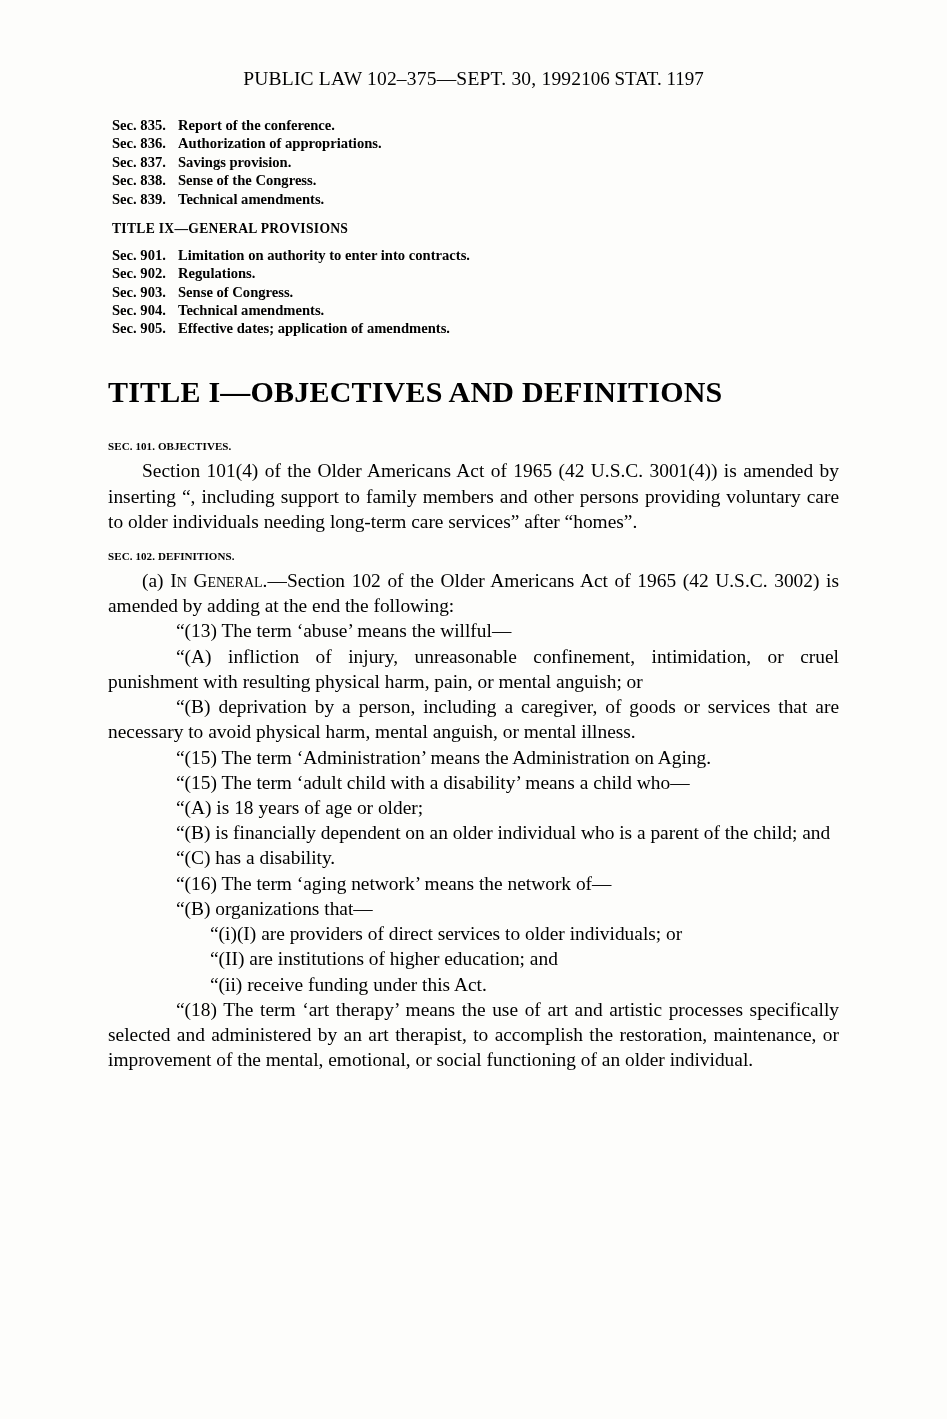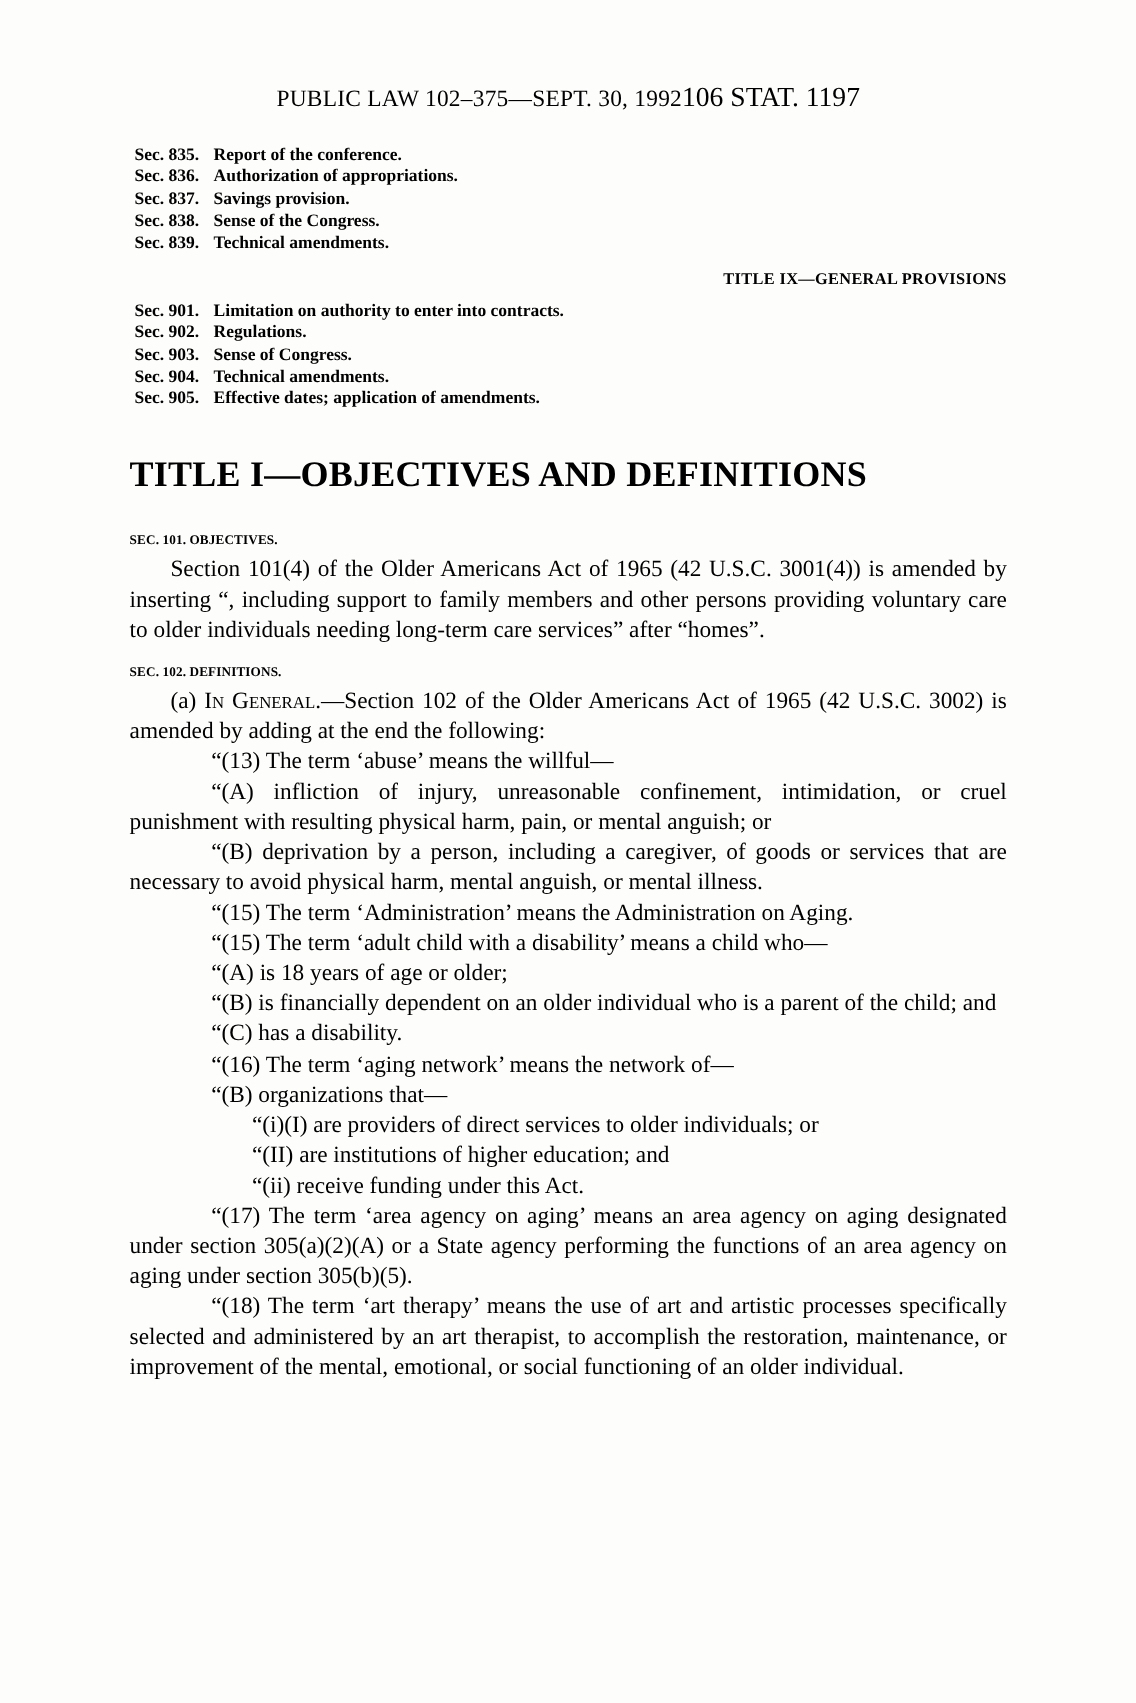--- a/index.html
+++ b/index.html
@@ -31,41 +31,41 @@
     justify-content: center;
     margin-top: 8px;
     margin-bottom: 26px;
   }
   .runhead .law {
     font-size: 19.5px;
     letter-spacing: 0.2px;
     white-space: nowrap;
   }
   .runhead .stat {
-    font-size: 23px;
+    font-size: 19px;
     white-space: nowrap;
   }
 
   
   .toc {
     margin: 0 0 0 0;
     padding: 0 0 0 4px;
   }
   .toc-line {
     font-size: 14.6px;
     font-weight: bold;
     line-height: 1.26;
     white-space: nowrap;
   }
   .toc-line .sec-no {
     display: inline-block;
     width: 66px;
   }
   .toc-title {
-    text-align: right;
+    text-align: left;
     font-size: 13.6px;
     font-weight: bold;
     letter-spacing: 0.3px;
     margin: 13px 0 9px 0;
   }
 
   
   h1.title {
     text-align: left;
     font-size: 30px;
@@ -160,16 +160,15 @@
   <p class="body hang-quote">“(15) The term ‘Administration’ means the Administration on Aging.</p>
   <p class="body hang-quote">“(15) The term ‘adult child with a disability’ means a child who—</p>
   <p class="body hang-quote">“(A) is 18 years of age or older;</p>
   <p class="body hang-quote">“(B) is financially dependent on an older individual who is a parent of the child; and</p>
   <p class="body hang-quote">“(C) has a disability.</p>
   <p class="body hang-quote">“(16) The term ‘aging network’ means the network of—</p>
   <p class="body hang-quote">“(B) organizations that—</p>
   <p class="body indent2" style="padding-left:34px;">“(i)(I) are providers of direct services to older individuals; or</p>
   <p class="body indent2" style="padding-left:34px;">“(II) are institutions of higher education; and</p>
   <p class="body indent2" style="padding-left:34px;">“(ii) receive funding under this Act.</p>
-  <p class="body hang-quote">“(17) The term ‘area agency on aging’ means an area agency on aging designated under section 305(a)(2)(A) or a State agency performing the functions of an area agency on aging under section 305(b)(5).</p>
   <p class="body hang-quote">“(18) The term ‘art therapy’ means the use of art and artistic processes specifically selected and administered by an art therapist, to accomplish the restoration, maintenance, or improvement of the mental, emotional, or social functioning of an older individual.</p>
 
 </div>
 
 </body></html>

